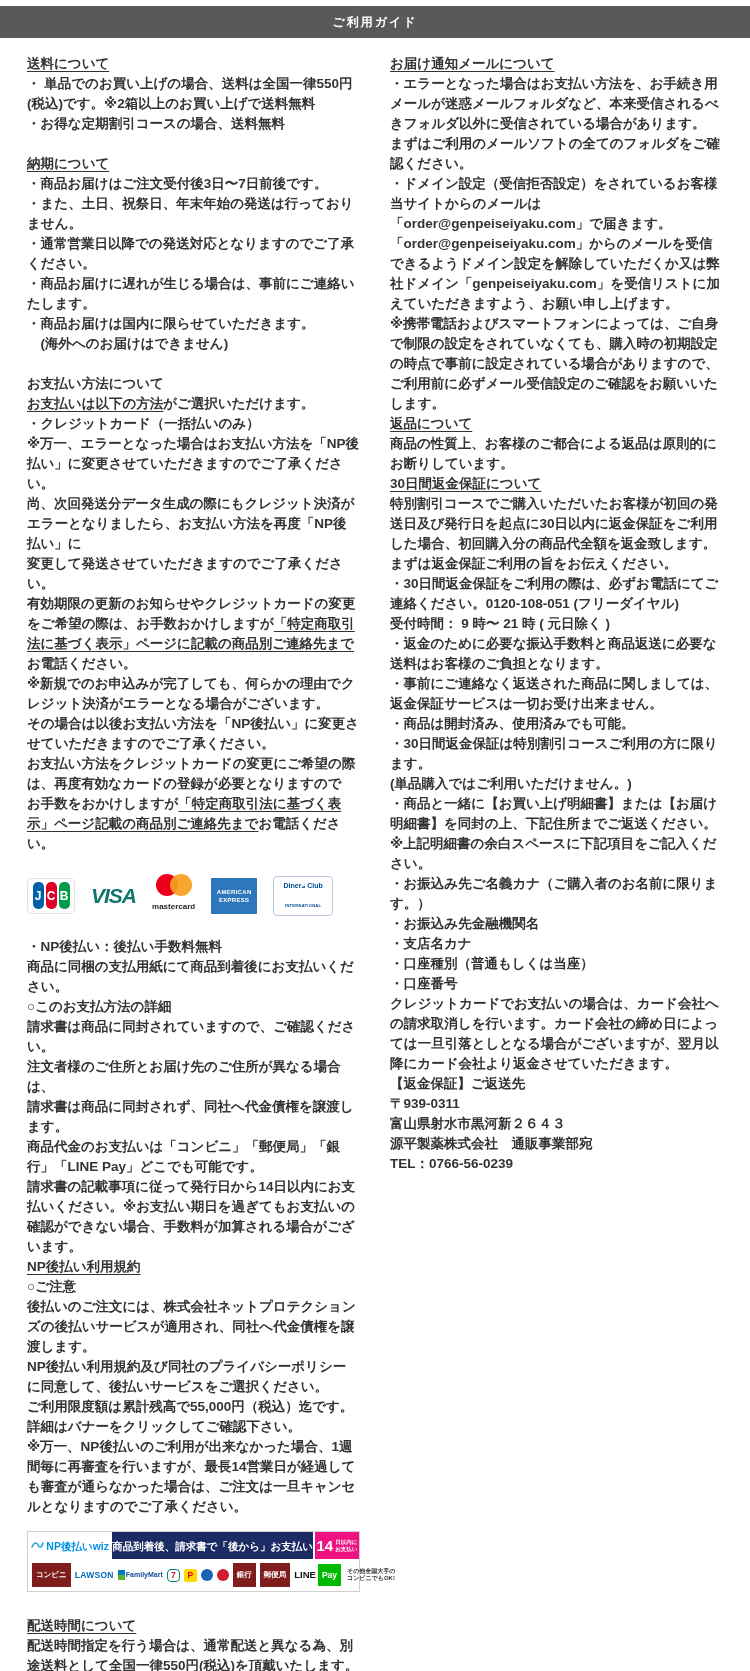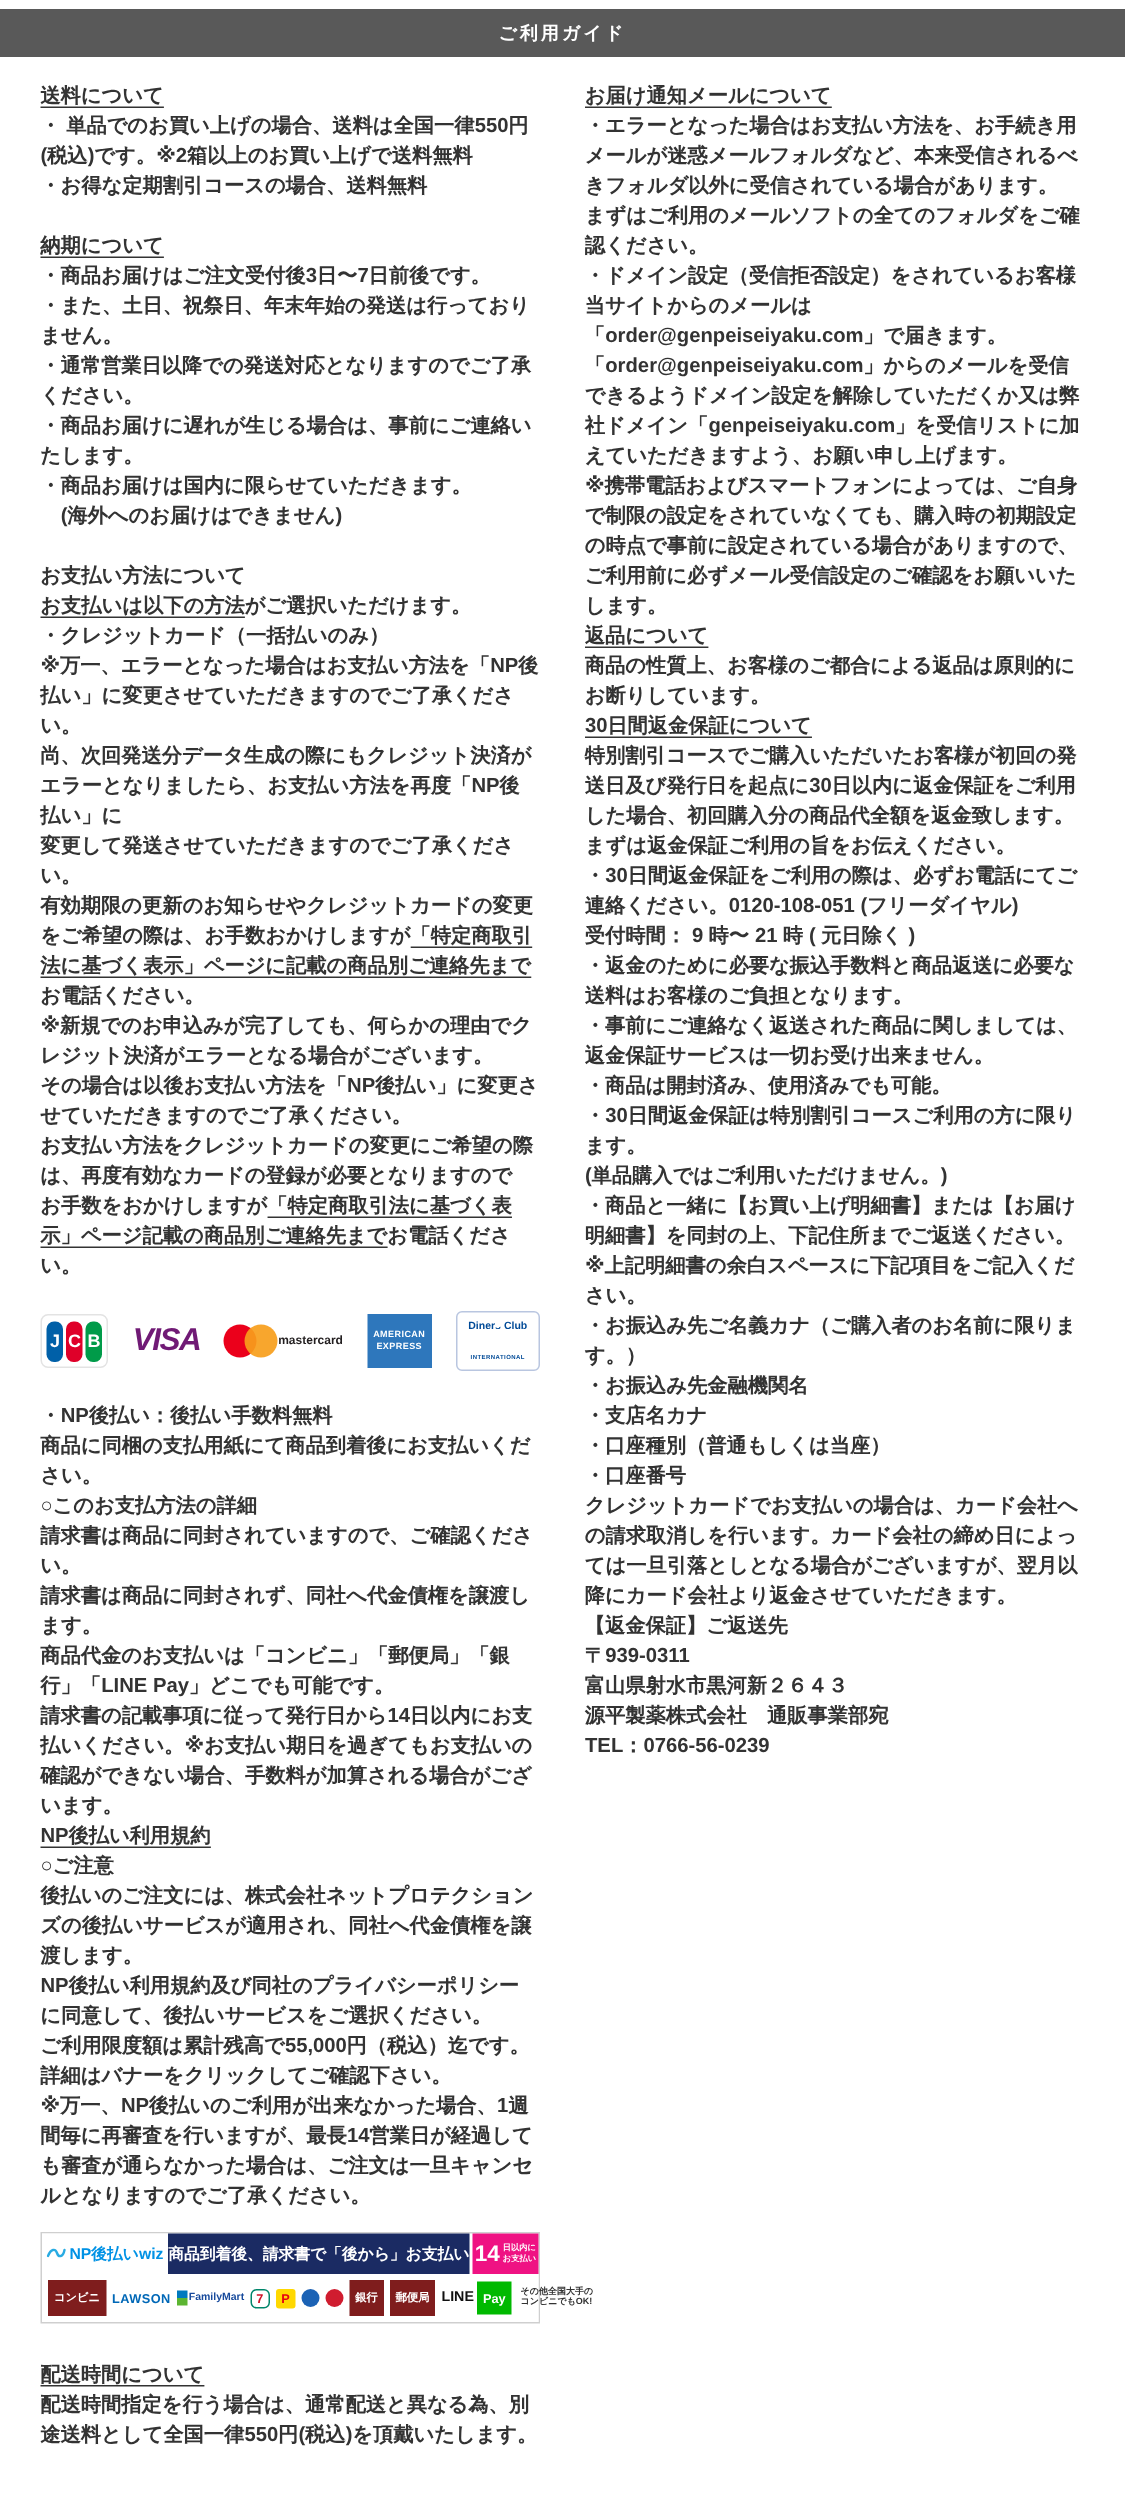--- a/index.html
+++ b/index.html
@@ -16,22 +16,22 @@
   .h.nou{text-decoration:none;}
   .u{text-decoration:underline;text-underline-offset:3px;text-decoration-thickness:1px;cursor:pointer;}
   .sec{margin:0 0 20px;}
   .sec.tight{margin:0;}
 
   
   .cards{display:flex;align-items:center;gap:16px;margin:10px 0 20px;}
   .jcb{width:48px;height:36px;background:#fff;border:1px solid #e3e3e3;border-radius:5px;display:flex;gap:2px;align-items:center;justify-content:center;padding:3px;box-sizing:border-box;}
   .jcb i{font-style:normal;width:11px;height:27px;border-radius:5px;color:#fff;font-weight:800;font-size:12px;display:flex;align-items:center;justify-content:center;}
   .jcb .s1{background:#0060a8;} .jcb .s2{background:#df0029;} .jcb .s3{background:#009b49;}
-  .visa{color:#701a75;font-size:21px;font-weight:800;font-style:italic;letter-spacing:-1px;}
-  .mc{display:flex;align-items:flex-start;}
+  .visa{color:#0f766e;font-size:21px;font-weight:800;font-style:italic;letter-spacing:-1px;}
+  .mc{display:flex;flex-direction:column;align-items:center;}
   .mc .circles{display:flex;}
   .mc .c1{width:22px;height:22px;border-radius:50%;background:#eb001b;}
   .mc .c2{width:22px;height:22px;border-radius:50%;background:#f79e1b;margin-left:-8px;opacity:.92;}
   .mc .label{font-size:8px;color:#231f20;margin-top:1px;}
   .amex{width:46px;height:36px;background:#2e77bc;display:flex;flex-direction:column;align-items:center;justify-content:center;color:#fff;font-size:6px;font-weight:800;text-align:center;line-height:8px;letter-spacing:.3px;}
   .diners{width:58px;height:38px;border:1px solid #b9c6e0;border-radius:4px;background:#fff;display:flex;flex-direction:column;align-items:center;justify-content:center;}
   .diners .mark{width:13px;height:13px;border-radius:50%;background:#004a97;position:relative;margin-bottom:1px;}
   .diners .mark::after{content:"";position:absolute;left:4.5px;top:2px;width:4px;height:9px;background:#fff;border-radius:2px;}
   .diners .t1{font-size:7px;color:#004a97;font-weight:700;}
   .diners .t2{font-size:4px;color:#004a97;letter-spacing:.3px;}
@@ -126,20 +126,21 @@
         <div class="t1">Diners Club</div>
         <div class="t2">INTERNATIONAL</div>
       </div>
     </div>
 
     <div class="sec tight">
       <p>・NP後払い：後払い手数料無料</p>
       <p>商品に同梱の支払用紙にて商品到着後にお支払いください。</p>
       <p>○このお支払方法の詳細</p>
       <p>請求書は商品に同封されていますので、ご確認ください。</p>
+      <p>注文者様のご住所とお届け先のご住所が異なる場合は、</p>
       <p>請求書は商品に同封されず、同社へ代金債権を譲渡します。</p>
       <p>商品代金のお支払いは「コンビニ」「郵便局」「銀行」「LINE Pay」どこでも可能です。</p>
       <p>請求書の記載事項に従って発行日から14日以内にお支払いください。※お支払い期日を過ぎてもお支払いの確認ができない場合、手数料が加算される場合がございます。</p>
     </div>
 
     <div class="sec tight">
       <p class="h">NP後払い利用規約</p>
       <p>○ご注意</p>
       <p>後払いのご注文には、株式会社ネットプロテクションズの後払いサービスが適用され、同社へ代金債権を譲渡します。</p>
       <p>NP後払い利用規約及び同社のプライバシーポリシーに同意して、後払いサービスをご選択ください。</p>

